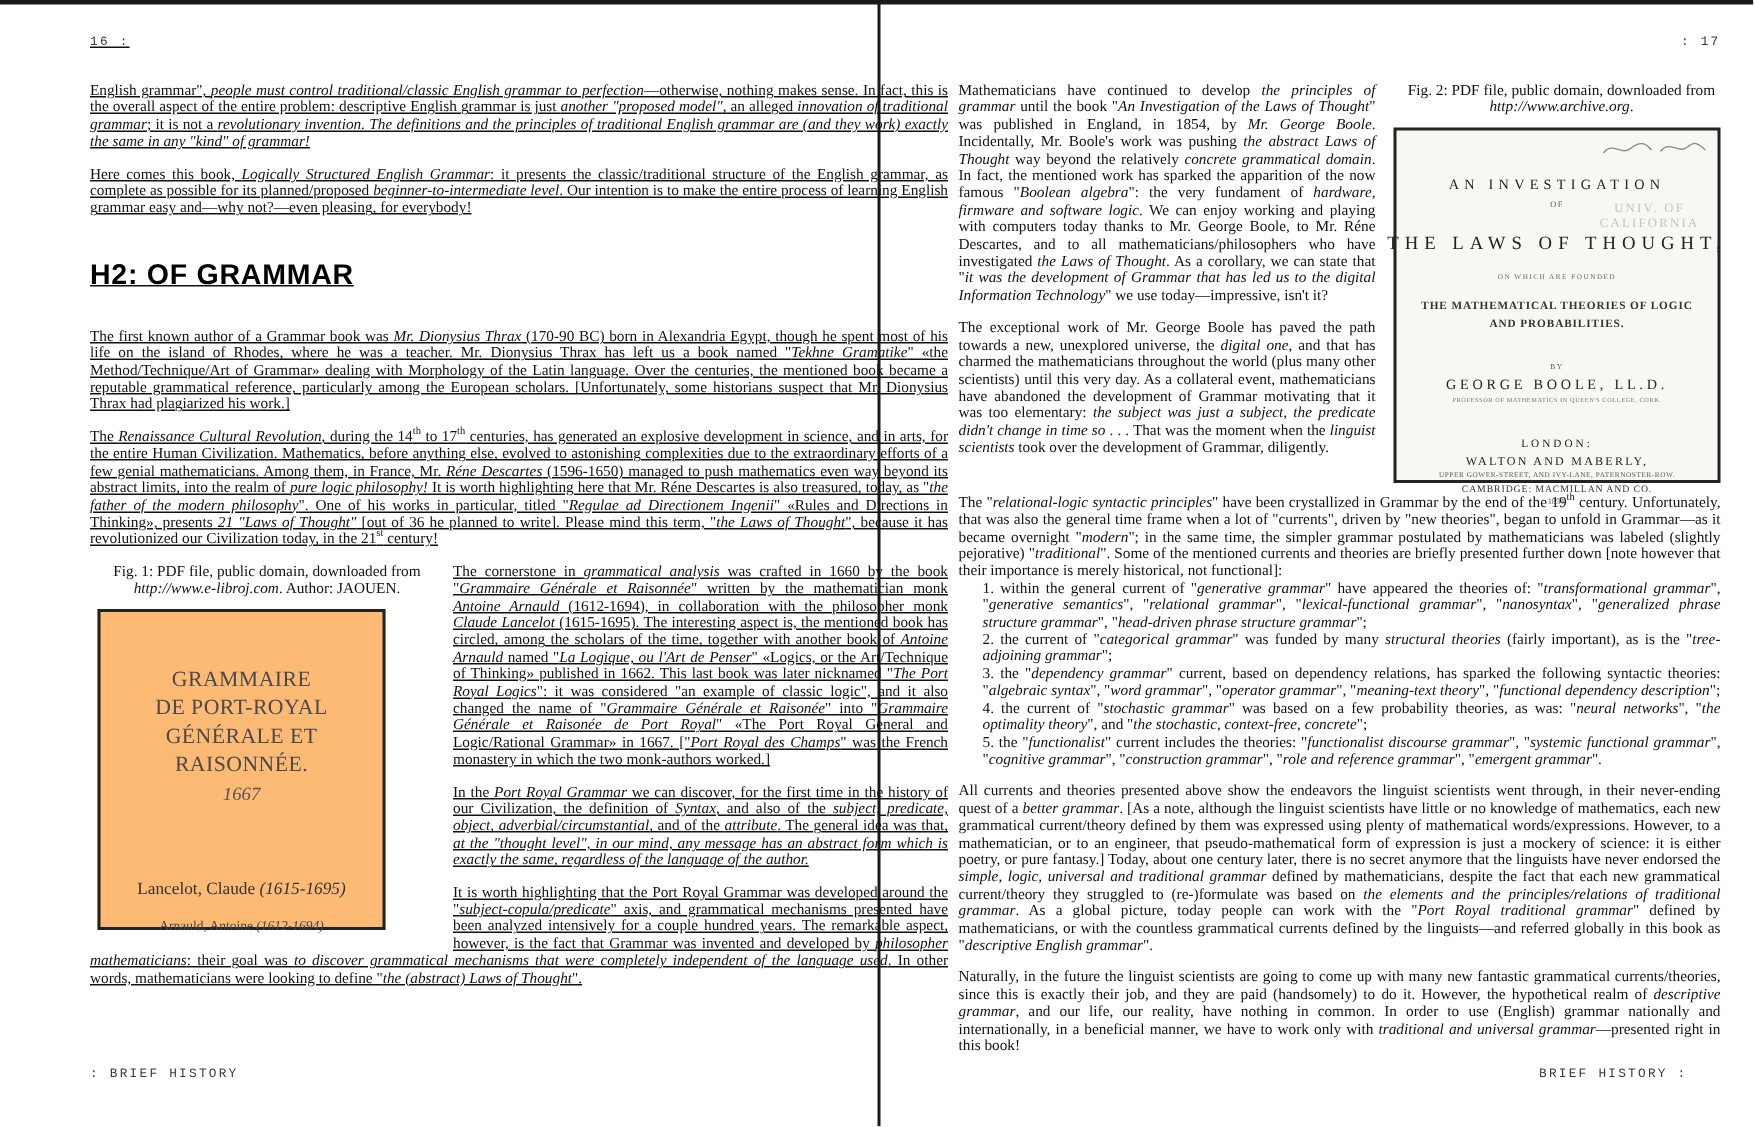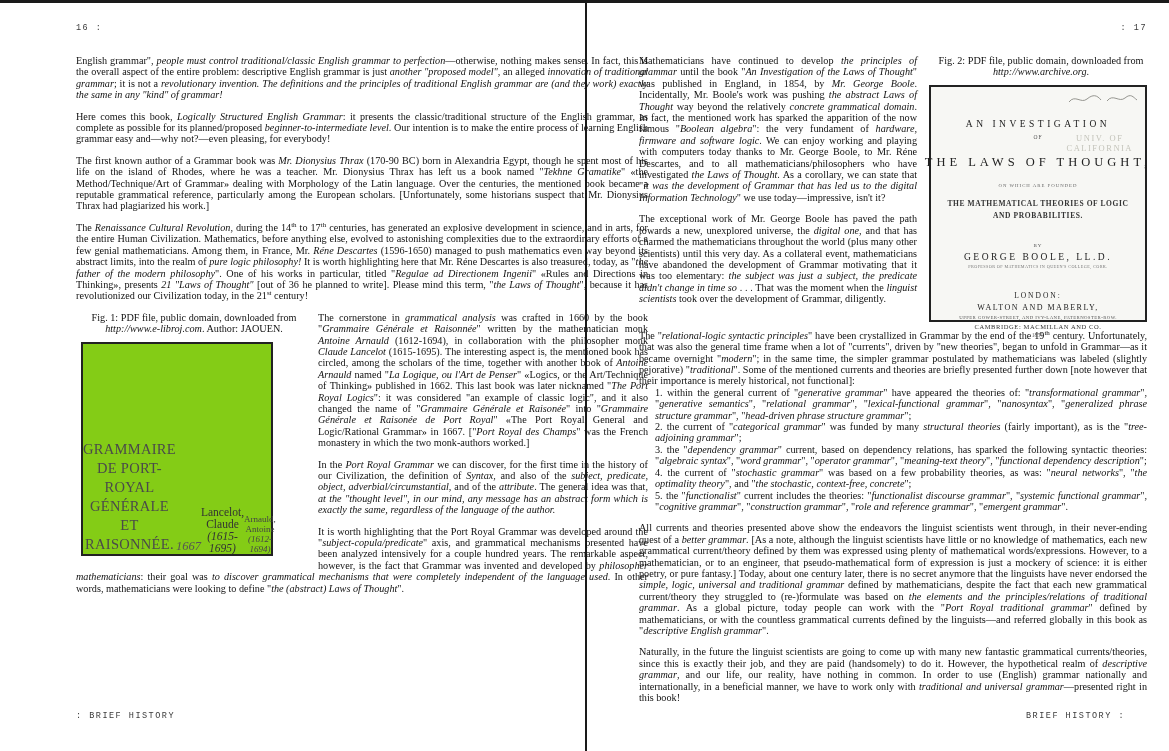--- a/index.html
+++ b/index.html
@@ -4,21 +4,21 @@
 <style>
   html,body{margin:0;padding:0;background:#ffffff;}
   .spread{
     position:relative;width:1169px;height:751px;background:#ffffff;
     font-family:"Liberation Serif",serif;color:#111111;overflow:hidden;
   }
   .top-rule{position:absolute;top:0;left:0;width:1169px;height:3px;background:#1a1a1a;}
   .divider{position:absolute;top:0;left:585px;width:2px;height:751px;background:#1a1a1a;}
 
   .page{position:absolute;top:3px;height:748px;box-sizing:border-box;overflow:hidden;}
-  .page-left{left:16px;width:672px;padding:20px 40px 0 60px;}
+  .page-left{left:0;width:672px;padding:20px 40px 0 60px;text-decoration:underline;}
   .page-right{left:601px;width:582px;padding:20px 36px 0 38px;}
 
   .pg-header{font-family:"Liberation Mono",monospace;font-size:8.5px;letter-spacing:1.5px;color:#3a3a3a;margin-bottom:22px;}
   .pg-header.right{text-align:right;}
   .pg-footer{position:absolute;bottom:30px;font-family:"Liberation Mono",monospace;font-size:8.5px;letter-spacing:1.5px;color:#3a3a3a;}
   .pg-footer.fleft{left:60px;}
   .pg-footer.fright{right:58px;}
 
   .body{font-size:10.2px;line-height:11.4px;text-align:justify;margin:0 0 10px 0;}
   .body i{font-style:italic;}
@@ -27,22 +27,22 @@
   .h2{font-family:"Liberation Sans",sans-serif;font-weight:700;font-size:19px;letter-spacing:0.5px;color:#000;margin:28px 0 24px 0;}
 
   .caption{font-size:10.2px;line-height:11.4px;margin:0 0 7px 0;padding-left:6px;text-align:center;}
 
   .fig-left{float:left;width:230px;margin:0 12px 14px 0;}
   .fig-right{float:right;width:218px;margin:0 0 8px 12px;}
 
   
   .cover1{
     box-sizing:border-box;width:192px;height:214px;margin-left:5px;
-    border:2px solid #222222;background:#84cc16;
-    display:flex;flex-direction:row;align-items:flex-end;text-align:center;
+    border:2px solid #222222;background:#fdba74;
+    display:flex;flex-direction:column;align-items:center;text-align:center;
   }
   .c1-title{margin-top:36px;font-size:14.5px;line-height:19px;letter-spacing:0.3px;color:#4a4a4a;}
   .c1-year{margin-top:2px;font-size:12.5px;font-style:italic;color:#555555;}
   .c1-author1{margin-top:50px;font-size:11.5px;color:#333333;}
   .c1-author2{margin-top:13px;font-size:9px;color:#444444;}
   .c1-author1 i,.c1-author2 i{font-style:italic;}
 
   
   .cover2{
     position:relative;box-sizing:border-box;width:218px;height:237px;
@@ -76,20 +76,21 @@
 <div class="spread">
   <div class="top-rule"></div>
   <div class="divider"></div>
 
   <div class="page page-left">
     <div class="pg-header">16 :</div>
 
     <p class="body">English grammar", <i>people must control traditional/classic English grammar to perfection</i>—otherwise, nothing makes sense. In fact, this is the overall aspect of the entire problem: descriptive English grammar is just <i>another "proposed model"</i>, an alleged <i>innovation of traditional grammar</i>; it is not a <i>revolutionary invention. The definitions and the principles of traditional English grammar are (and they work) exactly the same in any "kind" of grammar!</i></p>
     <p class="body">Here comes this book, <i>Logically Structured English Grammar</i>: it presents the classic/traditional structure of the English grammar, as complete as possible for its planned/proposed <i>beginner-to-intermediate level</i>. Our intention is to make the entire process of learning English grammar easy and—why not?—even pleasing, for everybody!</p>
 
+    <h2 class="h2">H2: OF GRAMMAR</h2>
 
     <p class="body">The first known author of a Grammar book was <i>Mr. Dionysius Thrax</i> (170-90 BC) born in Alexandria Egypt, though he spent most of his life on the island of Rhodes, where he was a teacher. Mr. Dionysius Thrax has left us a book named "<i>Tekhne Gramatike</i>" «the Method/Technique/Art of Grammar» dealing with Morphology of the Latin language. Over the centuries, the mentioned book became a reputable grammatical reference, particularly among the European scholars. [Unfortunately, some historians suspect that Mr. Dionysius Thrax had plagiarized his work.]</p>
     <p class="body">The <i>Renaissance Cultural Revolution</i>, during the 14<sup>th</sup> to 17<sup>th</sup> centuries, has generated an explosive development in science, and in arts, for the entire Human Civilization. Mathematics, before anything else, evolved to astonishing complexities due to the extraordinary efforts of a few genial mathematicians. Among them, in France, Mr. <i>Réne Descartes</i> (1596-1650) managed to push mathematics even way beyond its abstract limits, into the realm of <i>pure logic philosophy!</i> It is worth highlighting here that Mr. Réne Descartes is also treasured, today, as "<i>the father of the modern philosophy</i>". One of his works in particular, titled "<i>Regulae ad Directionem Ingenii</i>" «Rules and Directions in Thinking», presents <i>21 "Laws of Thought"</i> [out of 36 he planned to write]. Please mind this term, "<i>the Laws of Thought</i>", because it has revolutionized our Civilization today, in the 21<sup>st</sup> century!</p>
 
     <div class="fig-left">
       <p class="caption">Fig. 1: PDF file, public domain, downloaded from <i>http://www.e-libroj.com</i>. Author: JAOUEN.</p>
       <div class="cover1">
         <div class="c1-title">
           <div>GRAMMAIRE</div>
           <div>DE PORT-ROYAL</div>

